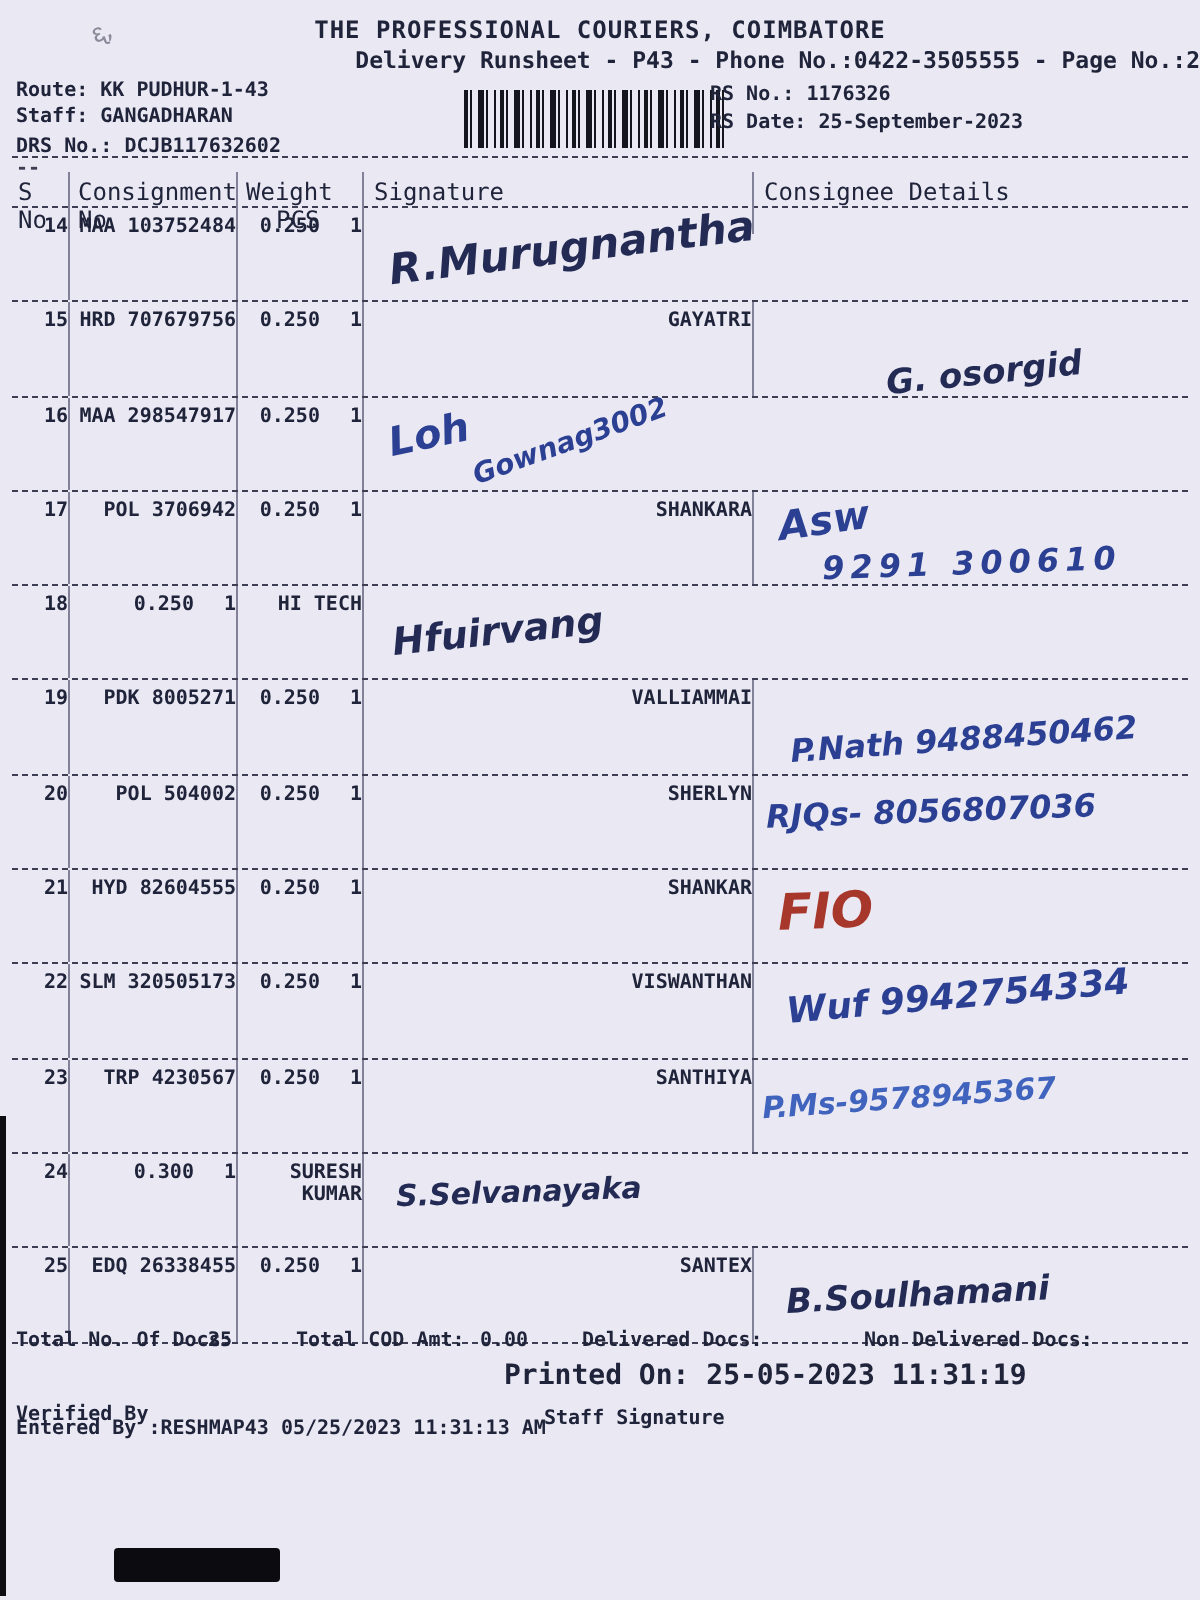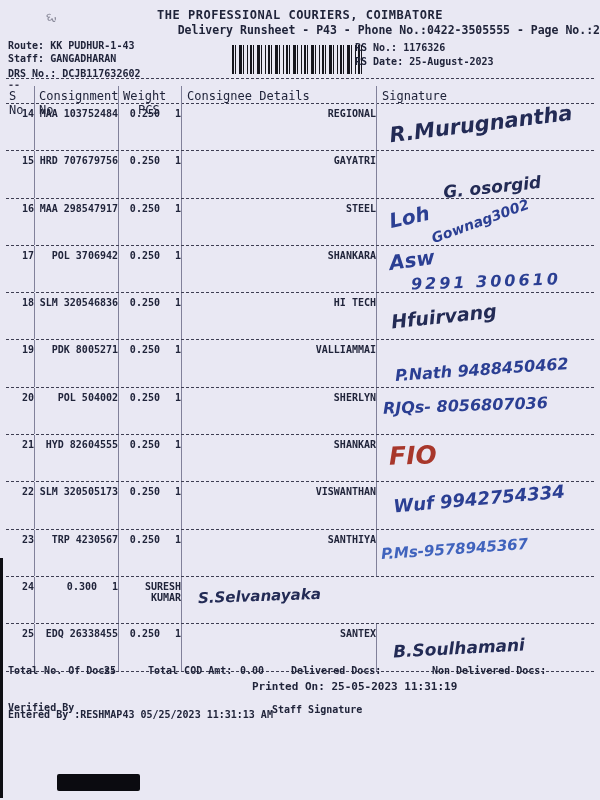--- a/index.html
+++ b/index.html
@@ -64,21 +64,21 @@
   .sig-23{left:4px;top:10px;font-size:15px;transform:rotate(-4deg);}
   .sig-24{left:16px;top:10px;font-size:15px;transform:rotate(-2deg);}
   .sig-25{left:16px;top:14px;font-size:17px;transform:rotate(-3deg);}
   
   .totals{left:8px;top:665px;font-size:10px;font-weight:bold;width:586px;height:14px;}
   .totals span{position:absolute;white-space:nowrap;}
   .t-docs{left:0;}  .t-docs-v{left:96px;}
   .t-cod{left:140px;} .t-cod-v{left:232px;}
   .t-del{left:283px;} .t-ndel{left:424px;}
   .entered{left:8px;top:679px;font-size:10px;font-weight:bold;margin-top:30px;}
-  .printed{left:252px;top:680px;font-size:11px;font-weight:bold;}
+  .printed{left:252px;top:680px;font-size:14px;font-weight:bold;}
   .verified{left:8px;top:702px;font-size:10px;font-weight:bold;}
   .staffsig{left:272px;top:704px;font-size:10px;font-weight:bold;}
   
   .edge-left{left:0;top:558px;width:3px;height:240px;background:#0d0d12;}
   .bottom-bar{left:57px;top:774px;width:83px;height:17px;background:#0b0b10;border-radius:2px;}
 </style>
 </head>
 <body>
 
 <span class="abs pen-mark">ᶓ,</span>
@@ -89,40 +89,39 @@
 <div class="abs hdr-left">
   <div><span>Route:</span> <span>KK PUDHUR-1-43</span></div>
   <div><span>Staff:</span> <span>GANGADHARAN</span></div>
   <div class="drs-line"><span>DRS No.:</span> <span>DCJB117632602</span></div>
 </div>
 
 <div class="abs barcode"></div>
 
 <div class="abs hdr-right">
   <div><span>RS No.:</span> <span>1176326</span></div>
-  <div><span>RS Date:</span> <span>25-August-2023</span></div>
+  <div><span>RS Date:</span> <span>25-September-2023</span></div>
 </div>
 
 <div class="abs dash-sep sep-top"></div>
 <span class="abs dash-artifact" style="left:8px;top:79px;">--</span>
 
 <div class="abs table">
   <div class="trow thead">
     <div class="cell">S No</div>
     <div class="cell c2">Consignment No</div>
     <div class="cell c3"><span>Weight</span><span class="pcs">PCS</span></div>
+    <div class="cell c5">Signature</div>
     <div class="cell c4">Consignee Details</div>
-    <div class="cell c5">Signature</div>
   </div>
   <div>
   <div class="trow drow">
     <div class="cell">14</div>
     <div class="cell c2">MAA 103752484</div>
     <div class="cell c3"><span>0.250</span><span class="pcs">1</span></div>
-    <div class="cell c4">REGIONAL</div>
     <div class="cell c5">
       <span class="sig sig-14 ink-dark">R.Murugnantha</span>
 
     </div>
   </div>
 
   <div class="trow drow">
     <div class="cell">15</div>
     <div class="cell c2">HRD 707679756</div>
     <div class="cell c3"><span>0.250</span><span class="pcs">1</span></div>
@@ -130,41 +129,39 @@
     <div class="cell c5">
       <span class="sig sig-15 ink-dark">G. osorgid</span>
 
     </div>
   </div>
 
   <div class="trow drow">
     <div class="cell">16</div>
     <div class="cell c2">MAA 298547917</div>
     <div class="cell c3"><span>0.250</span><span class="pcs">1</span></div>
-    <div class="cell c4">STEEL</div>
     <div class="cell c5">
       <span class="sig sig-16 ink-blue">Loh</span>
       <span class="sig sig2-16 ink-blue">Gownag3002</span>
     </div>
   </div>
 
   <div class="trow drow">
     <div class="cell">17</div>
     <div class="cell c2">POL 3706942</div>
     <div class="cell c3"><span>0.250</span><span class="pcs">1</span></div>
     <div class="cell c4">SHANKARA</div>
     <div class="cell c5">
       <span class="sig sig-17 ink-blue">Asw</span>
       <span class="sig sig2-17 ink-blue">9291 300610</span>
     </div>
   </div>
 
   <div class="trow drow">
     <div class="cell">18</div>
-    <div class="cell c2">SLM 320546836</div>
     <div class="cell c3"><span>0.250</span><span class="pcs">1</span></div>
     <div class="cell c4">HI TECH</div>
     <div class="cell c5">
       <span class="sig sig-18 ink-dark">Hfuirvang</span>
 
     </div>
   </div>
 
   <div class="trow drow">
     <div class="cell">19</div>

